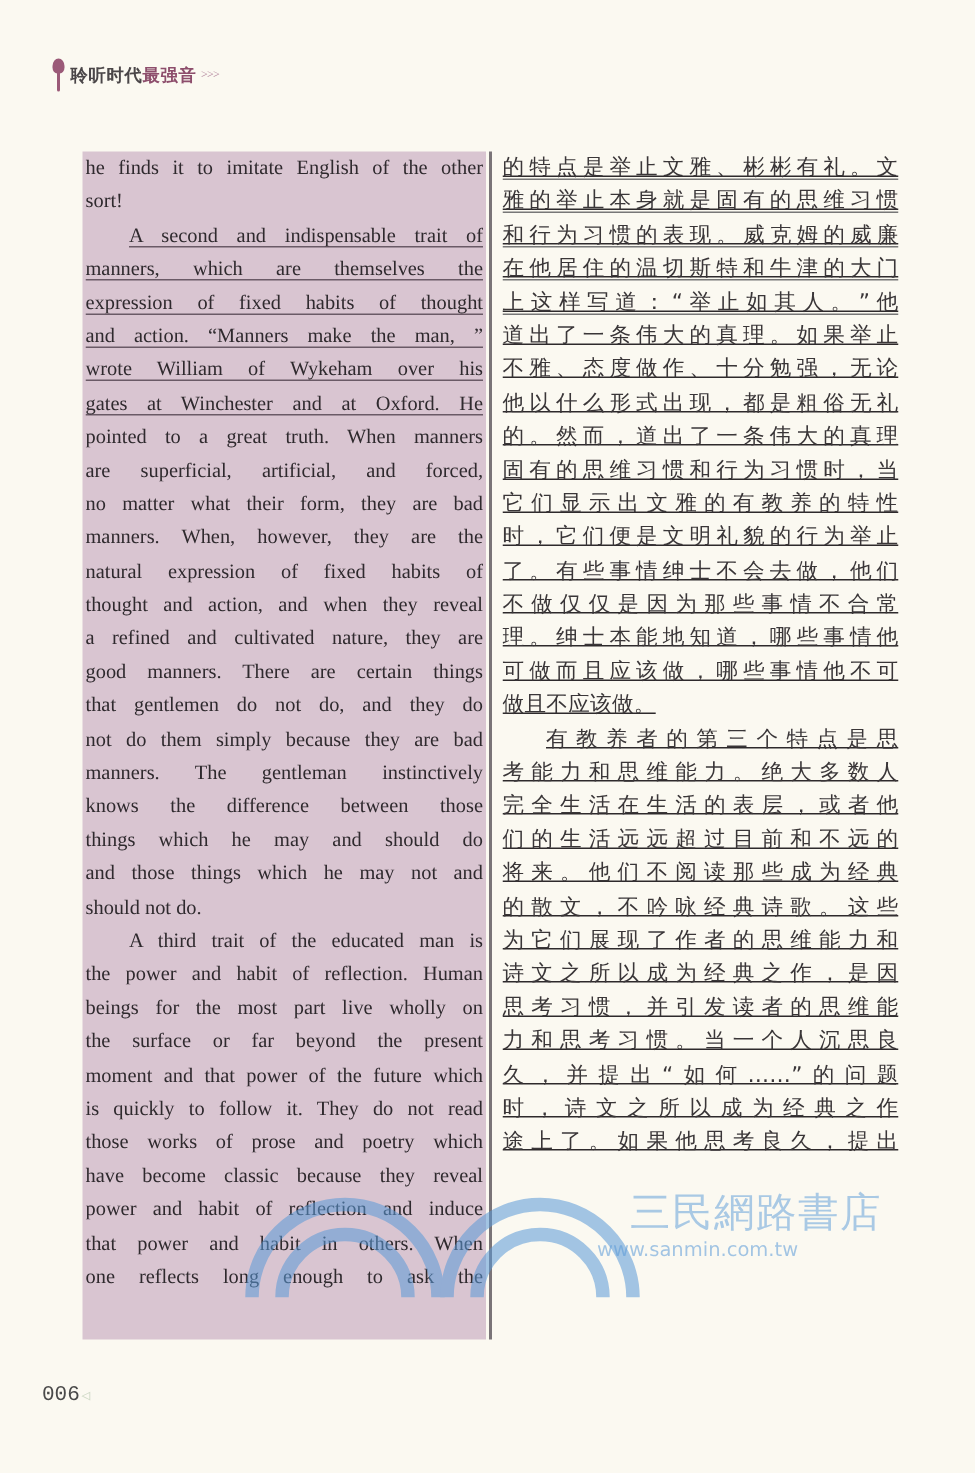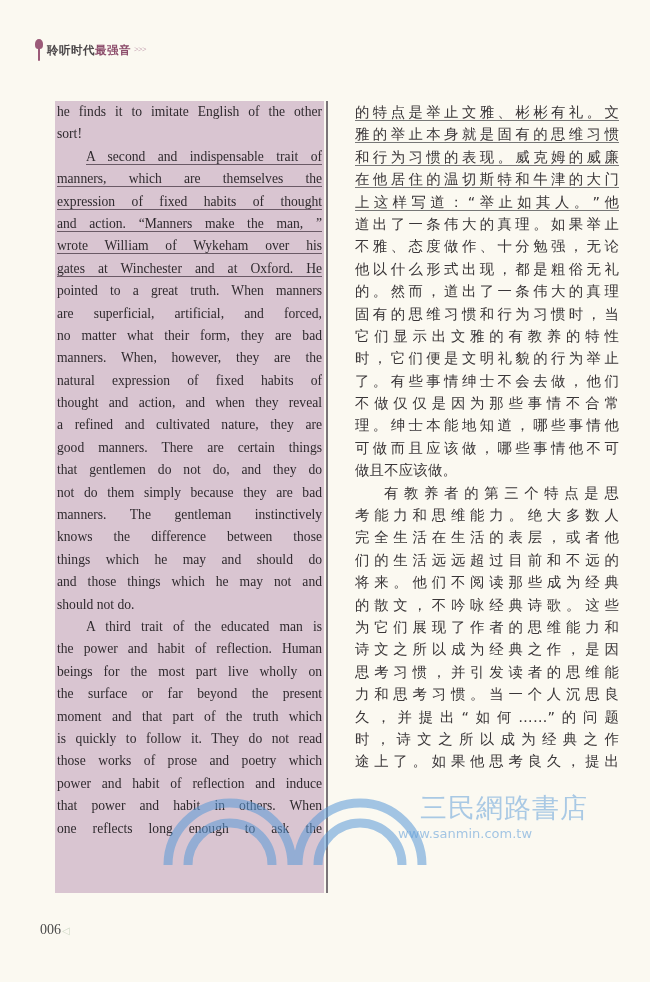--- a/index.html
+++ b/index.html
@@ -40,35 +40,35 @@
   }
   .en-line.last { text-align-last: left; }
   .en-line.indent { padding-left: 29px; }
   .en-line.ul { text-decoration: underline; text-decoration-color: #6a5a66; text-underline-offset: 3px; text-decoration-thickness: 1px; }
 
   .divider {
     position: absolute; left: 326px; top: 101px; width: 1.5px; height: 792px; background: #7a7478;
   }
 
   .zh-col {
-    position: absolute; left: 355px; top: 101px; width: 264px;
+    position: absolute; left: 335px; top: 101px; width: 264px; text-decoration: underline;
   }
   .zh-line {
     height: 22.4px; line-height: 22.4px; font-size: 14.4px;
     font-family: "DejaVu Sans", sans-serif;
     white-space: nowrap; text-align: justify; text-align-last: justify;
     overflow: hidden; color: #3a3638; letter-spacing: 0.2px;
   }
   .zh-line.last { text-align-last: left; }
   .zh-line.indent { padding-left: 29px; }
   .zh-line.ul { text-decoration: underline; text-decoration-color: #777; text-underline-offset: 3px; }
 
   .page-num {
-    position: absolute; left: 40px; top: 922px; font-size: 14px; color: #4a4a4a;
-    font-family: Liberation Serif, serif;
+    position: absolute; left: 28px; top: 922px; font-size: 14px; color: #4a4a4a;
+    font-family: Liberation Mono, monospace;
   }
   .page-num .tail { color: #cfd9c6; font-size: 10px; margin-left: 1px; }
 
   .watermark {
     position: absolute; left: 148px; top: 773px; width: 340px; height: 92px;
     pointer-events: none; opacity: 0.55;
   }
   .wm-text {
     position: absolute; left: 420px; top: 790px; font-size: 27px; color: #5a9ad8; opacity: 0.5;
     font-family: "DejaVu Sans", sans-serif; letter-spacing: 1px; white-space: nowrap;
@@ -109,23 +109,24 @@
   <div class="en-line">not do them simply because they are bad</div>
   <div class="en-line">manners. The gentleman instinctively</div>
   <div class="en-line">knows the difference between those</div>
   <div class="en-line">things which he may and should do</div>
   <div class="en-line">and those things which he may not and</div>
   <div class="en-line last">should not do.</div>
   <div class="en-line indent">A third trait of the educated man is</div>
   <div class="en-line">the power and habit of reflection. Human</div>
   <div class="en-line">beings for the most part live wholly on</div>
   <div class="en-line">the surface or far beyond the present</div>
-  <div class="en-line">moment and that part of the truth which</div>
+  <div class="en-line">moment and that power of the future which</div>
   <div class="en-line">is quickly to follow it. They do not read</div>
   <div class="en-line">those works of prose and poetry which</div>
+  <div class="en-line">have become classic because they reveal</div>
   <div class="en-line">power and habit of reflection and induce</div>
   <div class="en-line">that power and habit in others. When</div>
   <div class="en-line">one reflects long enough to ask the</div>
 </div>
 
 <div class="divider"></div>
 
 <div class="zh-col">
   <div class="zh-line ul">的特点是举止文雅、彬彬有礼。文</div>
   <div class="zh-line ul">雅的举止本身就是固有的思维习惯</div>

